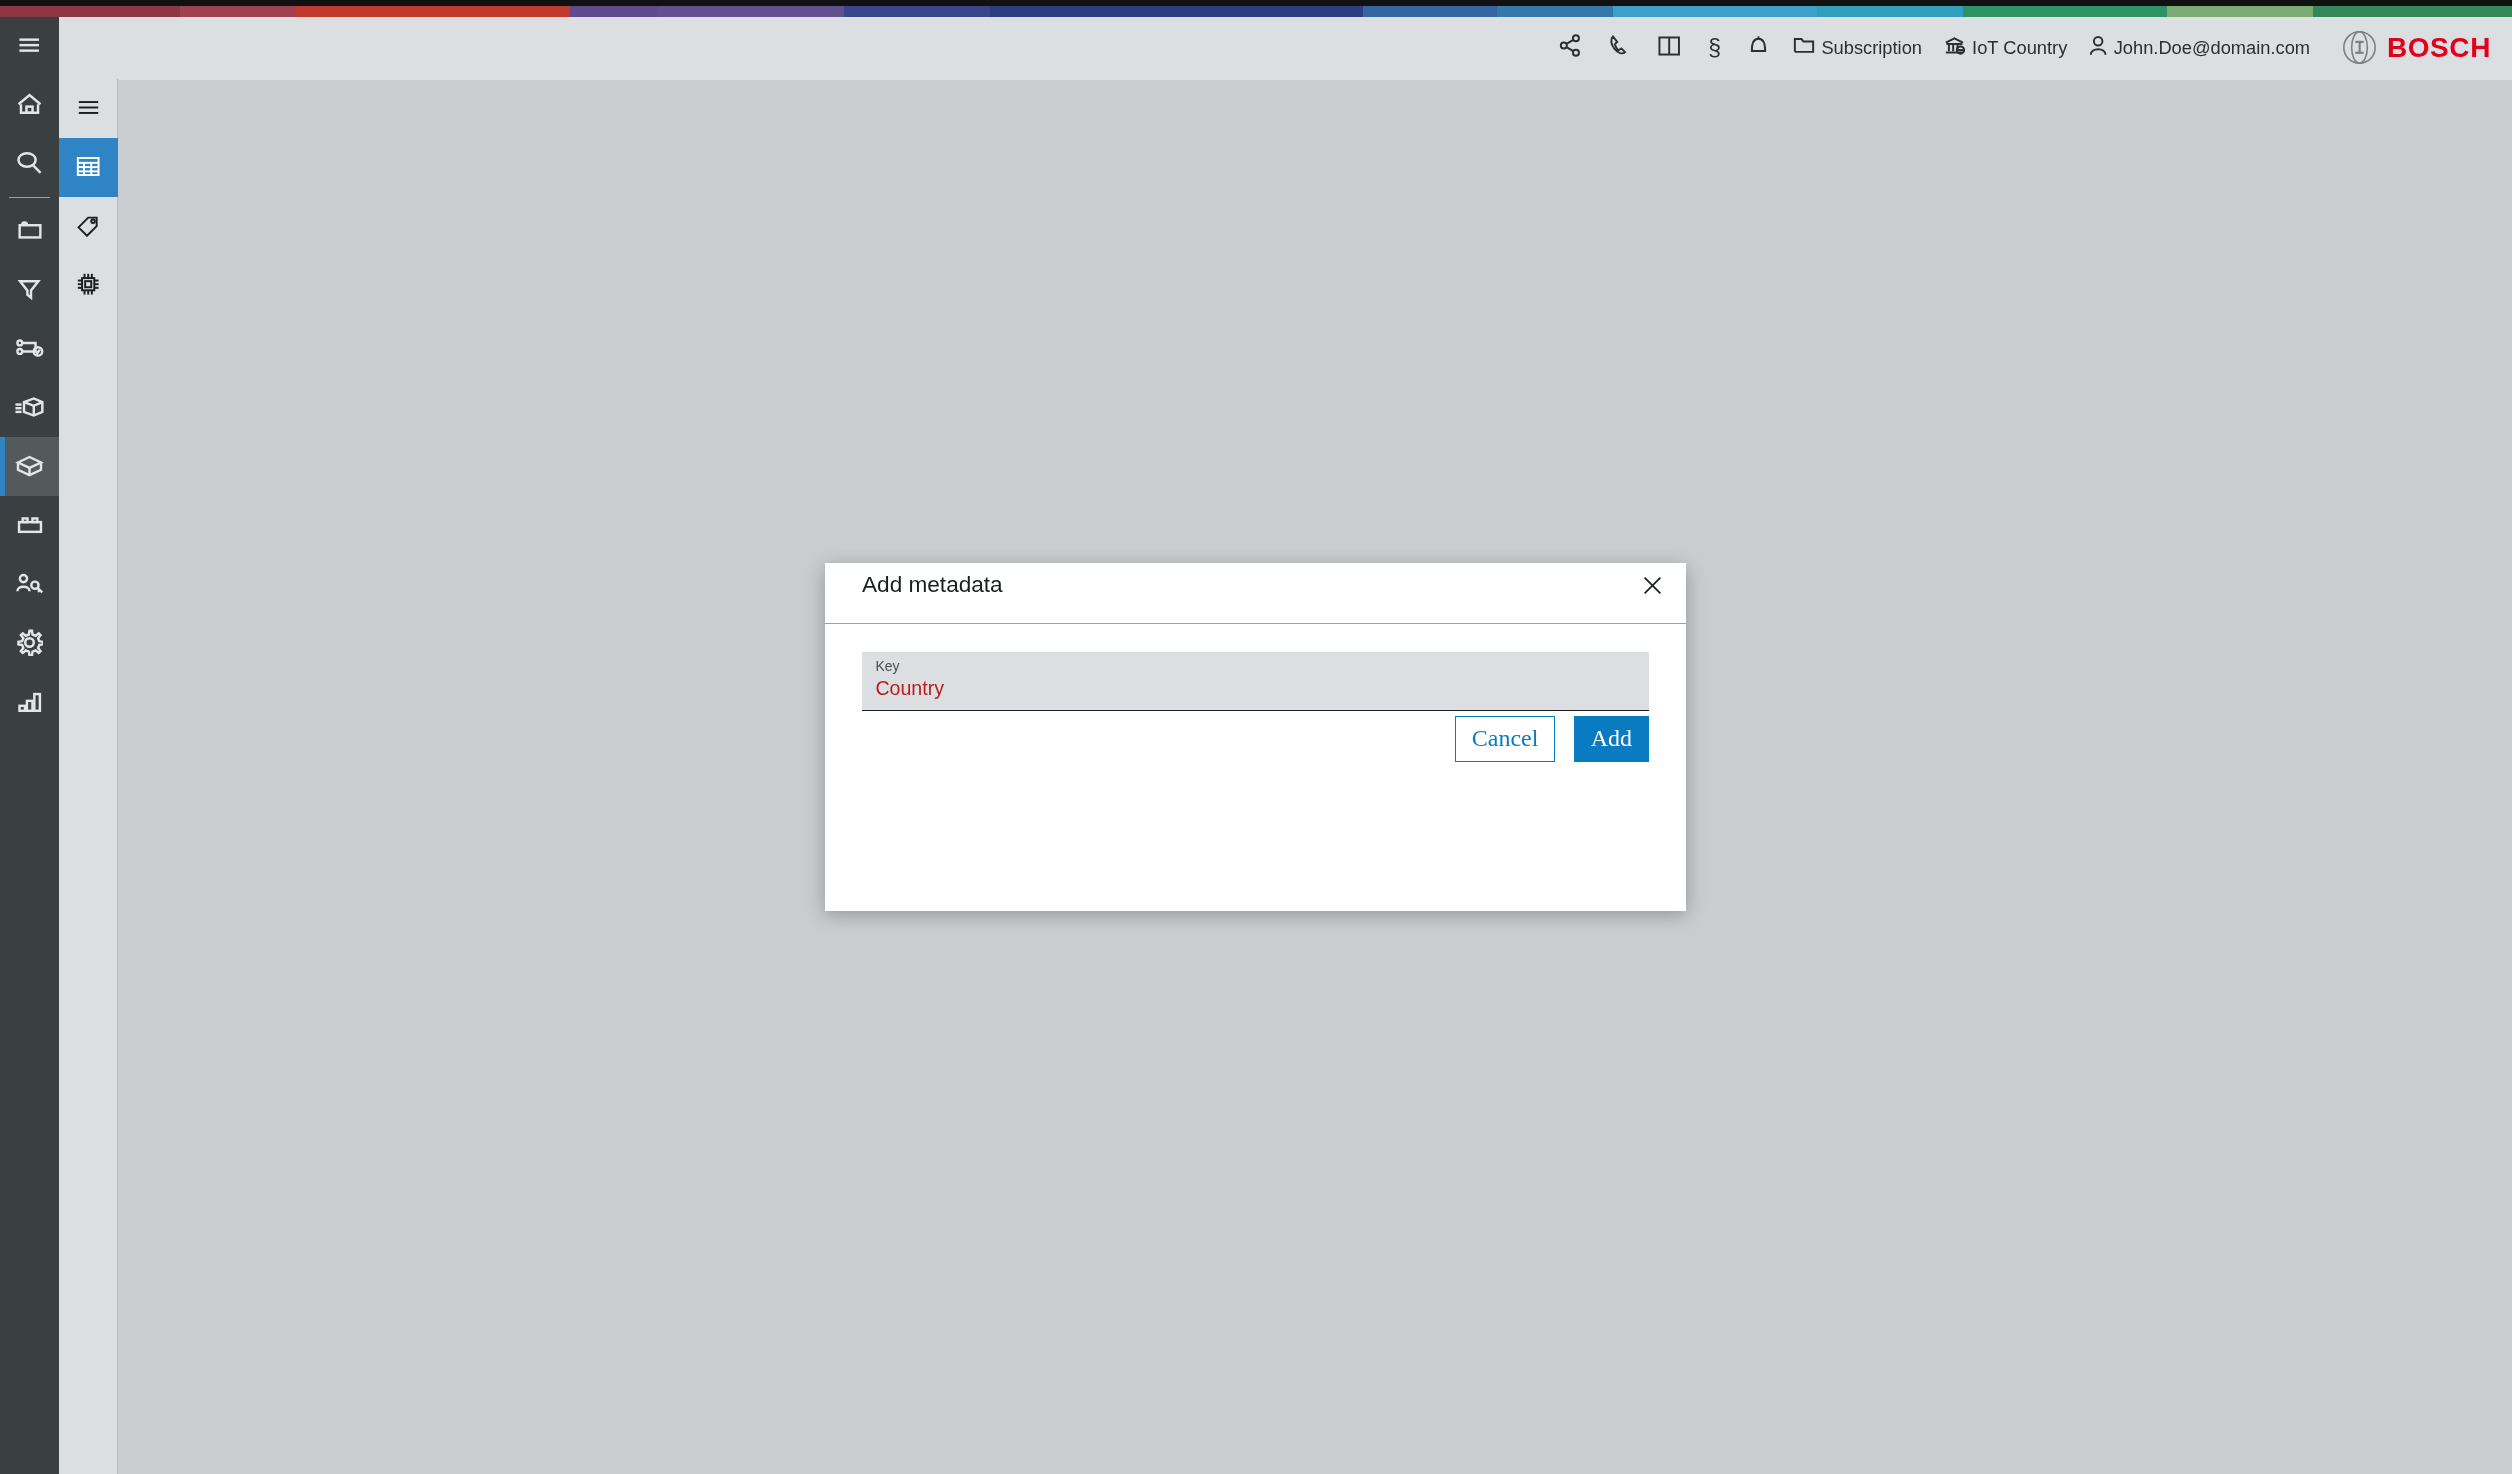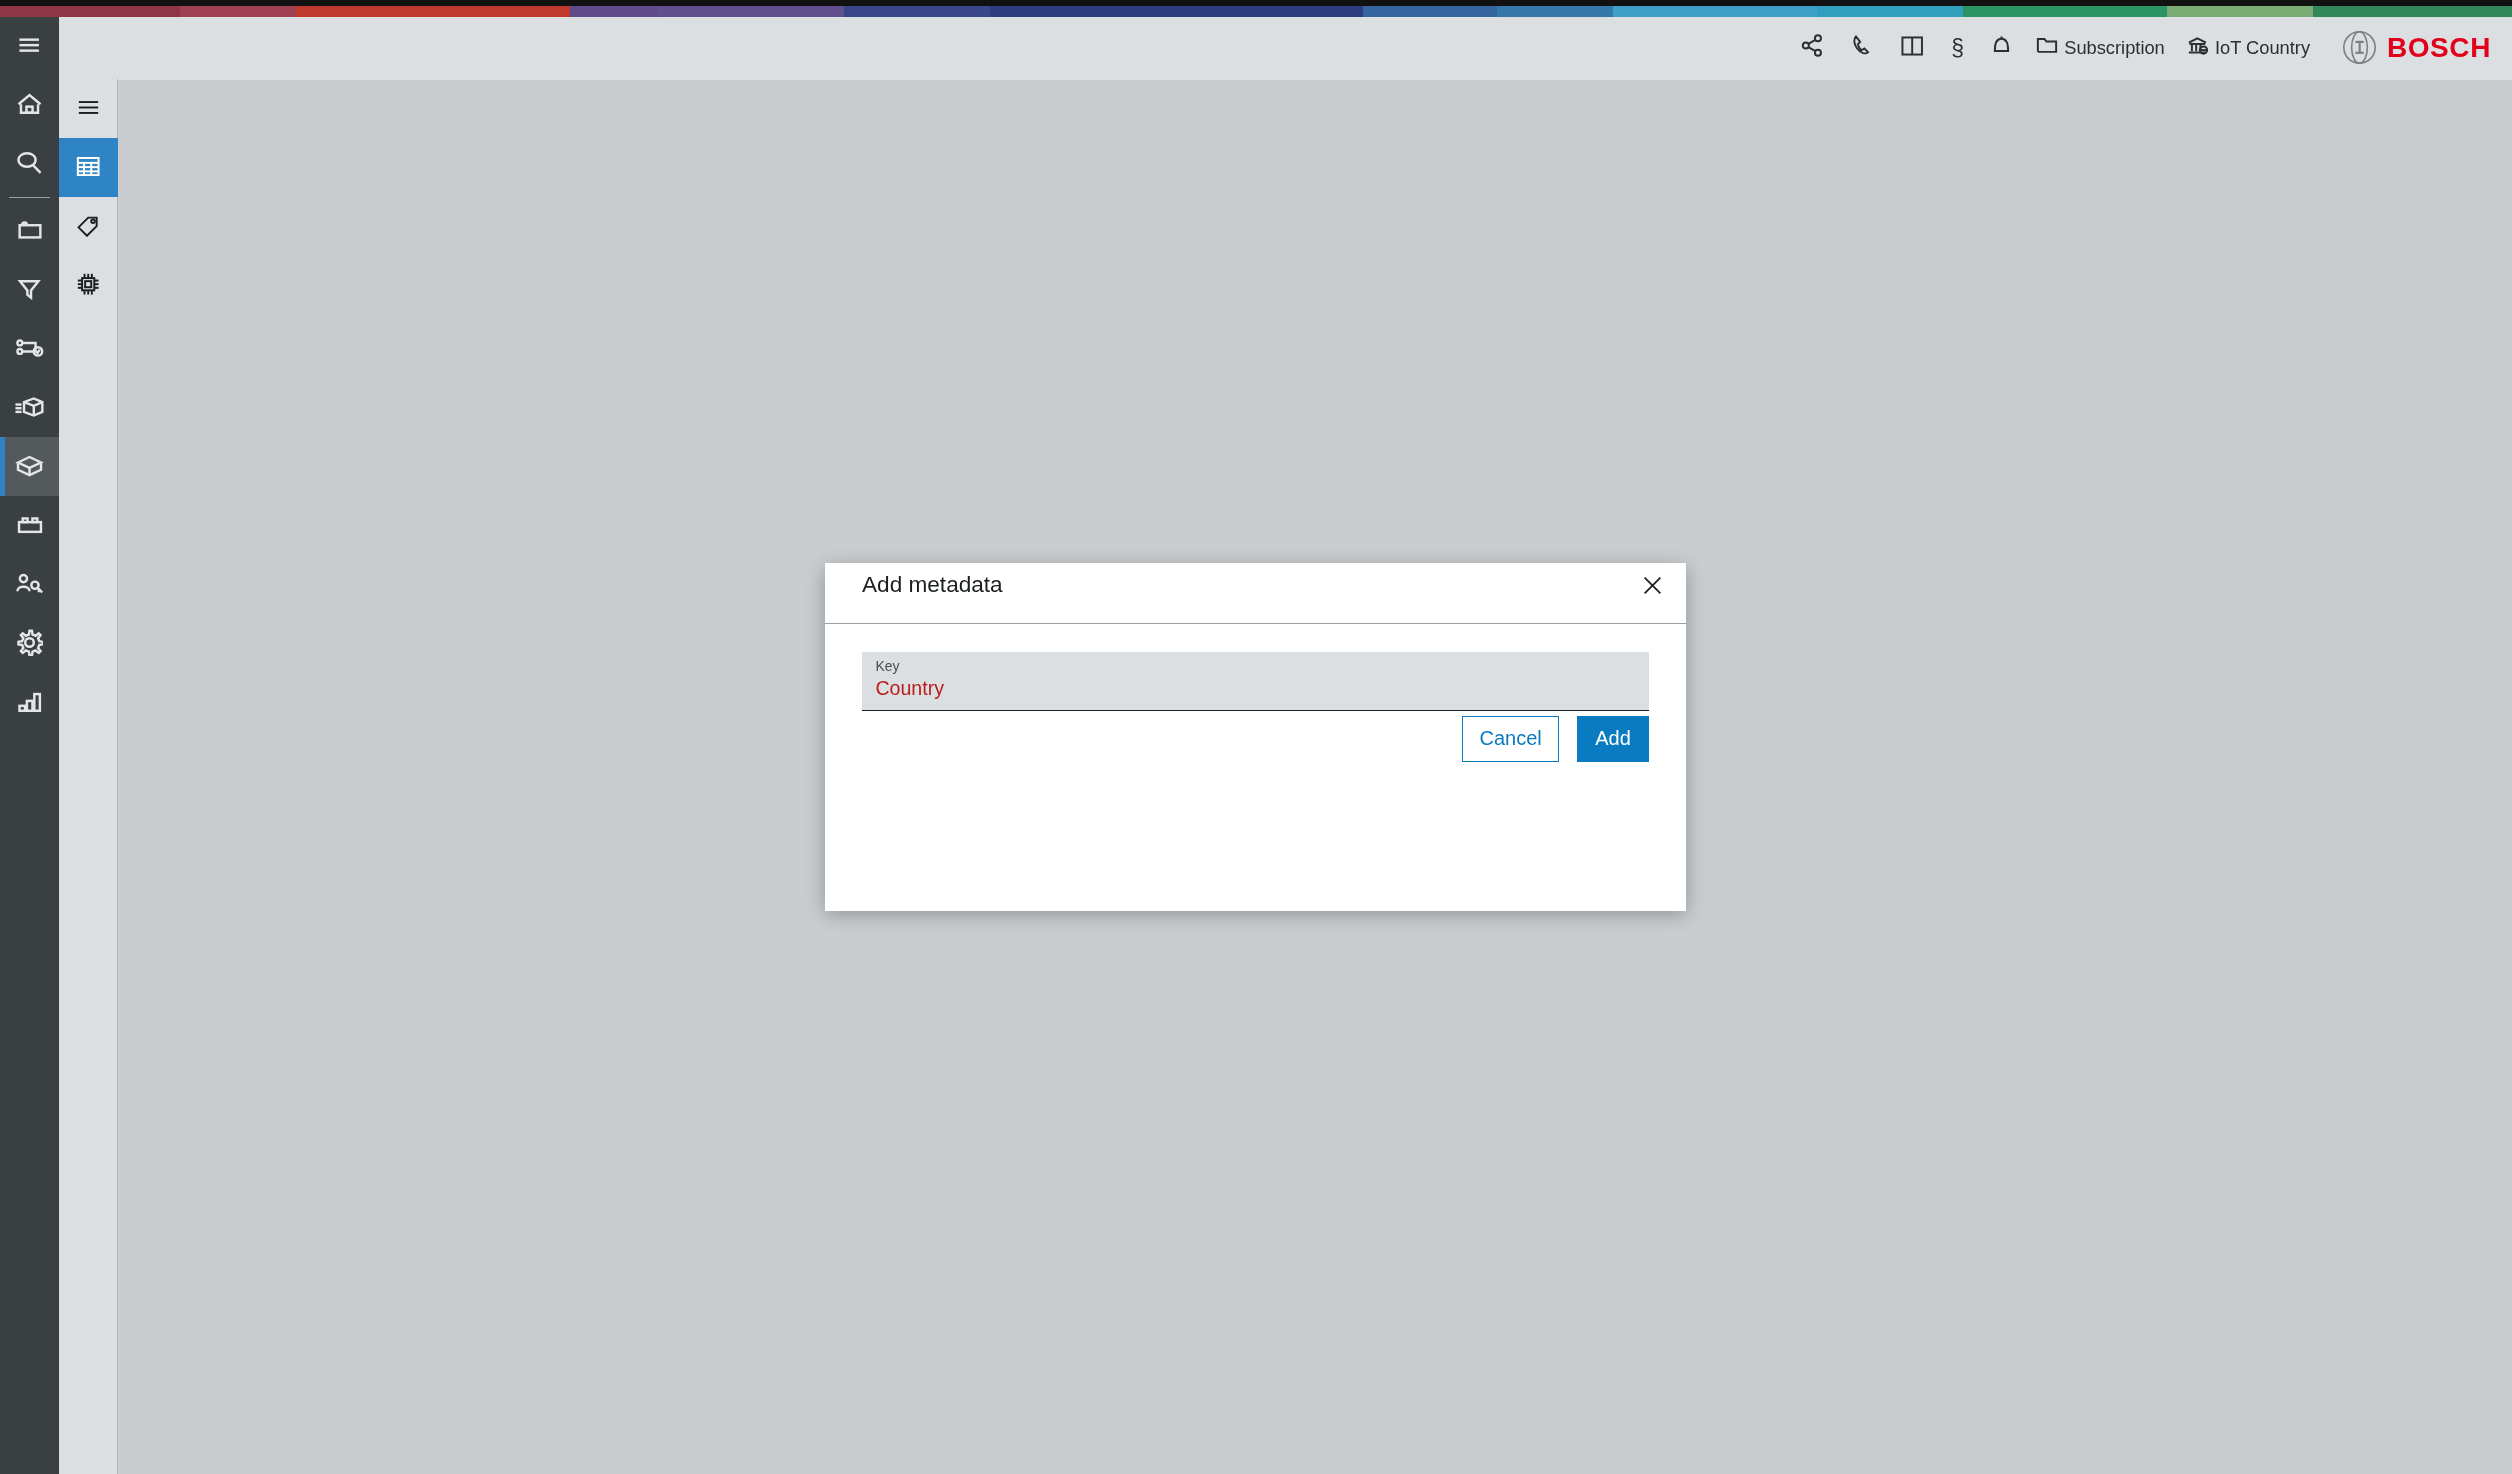--- a/index.html
+++ b/index.html
@@ -160,21 +160,21 @@
   #modal-close { margin-left:auto; width:34px; height:34px; display:flex; align-items:center; justify-content:center; }
   #modal-close svg { stroke:#1b1f21; fill:none; stroke-width:3; }
   #modal-body { padding:28px 37px 0 37px; }
   .field { background:#dcdfe1; border-bottom:1.8px solid #1b1f21; height:59px;
            padding:7.3px 13.4px 0 13.4px; }
   .field .flabel { font-size:14px; color:#4a4f52; line-height:1.1; }
   .field .finput { border:0; background:transparent; outline:none; width:100%;
                    font-size:19.6px; color:#b91c1c; font-family:"Liberation Sans", sans-serif;
                    margin-top:2.4px; }
   #modal-btns { display:flex; justify-content:flex-end; gap:18.3px; padding:0 37px; margin-top:4.9px; }
-  .btn { height:46px; min-width:72px; font-size:20px; font-family:Liberation Sans, sans-serif;
+  .btn { height:46px; min-width:72px; font-size:24px; font-family:Liberation Serif, serif;
          display:flex; align-items:center; justify-content:center; padding:0 16px; cursor:pointer; }
   .btn-outline { background:#ffffff; color:#0a7bc0; border:1.2px solid #0a7bc0; }
   .btn-primary { background:#0a7bc0; color:#ffffff; border:1.2px solid #0a7bc0; }
 </style>
 </head>
 <body>
 
 <div id="top-black"></div>
 <div id="supergraphic">
     <div class="seg" style="width: 189px; background: rgb(142, 54, 68);"></div>
@@ -360,20 +360,29 @@
           <line x1="4" y1="13" x2="30" y2="13"></line>
           <line x1="8" y1="13" x2="8" y2="25"></line>
           <line x1="15" y1="13" x2="15" y2="25"></line>
           <line x1="22" y1="13" x2="22" y2="22"></line>
           <line x1="3" y1="27" x2="31" y2="27"></line>
           <circle cx="27" cy="23" r="6"></circle>
           <line x1="21" y1="23" x2="33" y2="23"></line>
         </svg>
     </span>
     <span>IoT Country</span>
+  </div>
+  <div class="hdr-item">
+    <span>
+      <svg width="18.3" height="21" viewBox="0 0 30 34">
+          <circle cx="15" cy="10" r="7"></circle>
+          <path d="M3 32 C3 20, 27 20, 27 32"></path>
+        </svg>
+    </span>
+    <span>John.Doe@domain.com</span>
   </div>
   <div id="bosch-logo">
     <span>
       <svg width="35" height="35" viewBox="0 0 58 58">
           <circle cx="29" cy="29" r="26" stroke="#7a7f82" fill="none" stroke-width="2.6"></circle>
           <ellipse cx="29" cy="29" rx="13" ry="26" stroke="#7a7f82" fill="none" stroke-width="2.6"></ellipse>
           <rect x="22" y="18" width="14" height="3.5" fill="#7a7f82"></rect>
           <rect x="22" y="36" width="14" height="3.5" fill="#7a7f82"></rect>
           <rect x="27.5" y="18" width="3.5" height="21" fill="#7a7f82"></rect>
         </svg>

